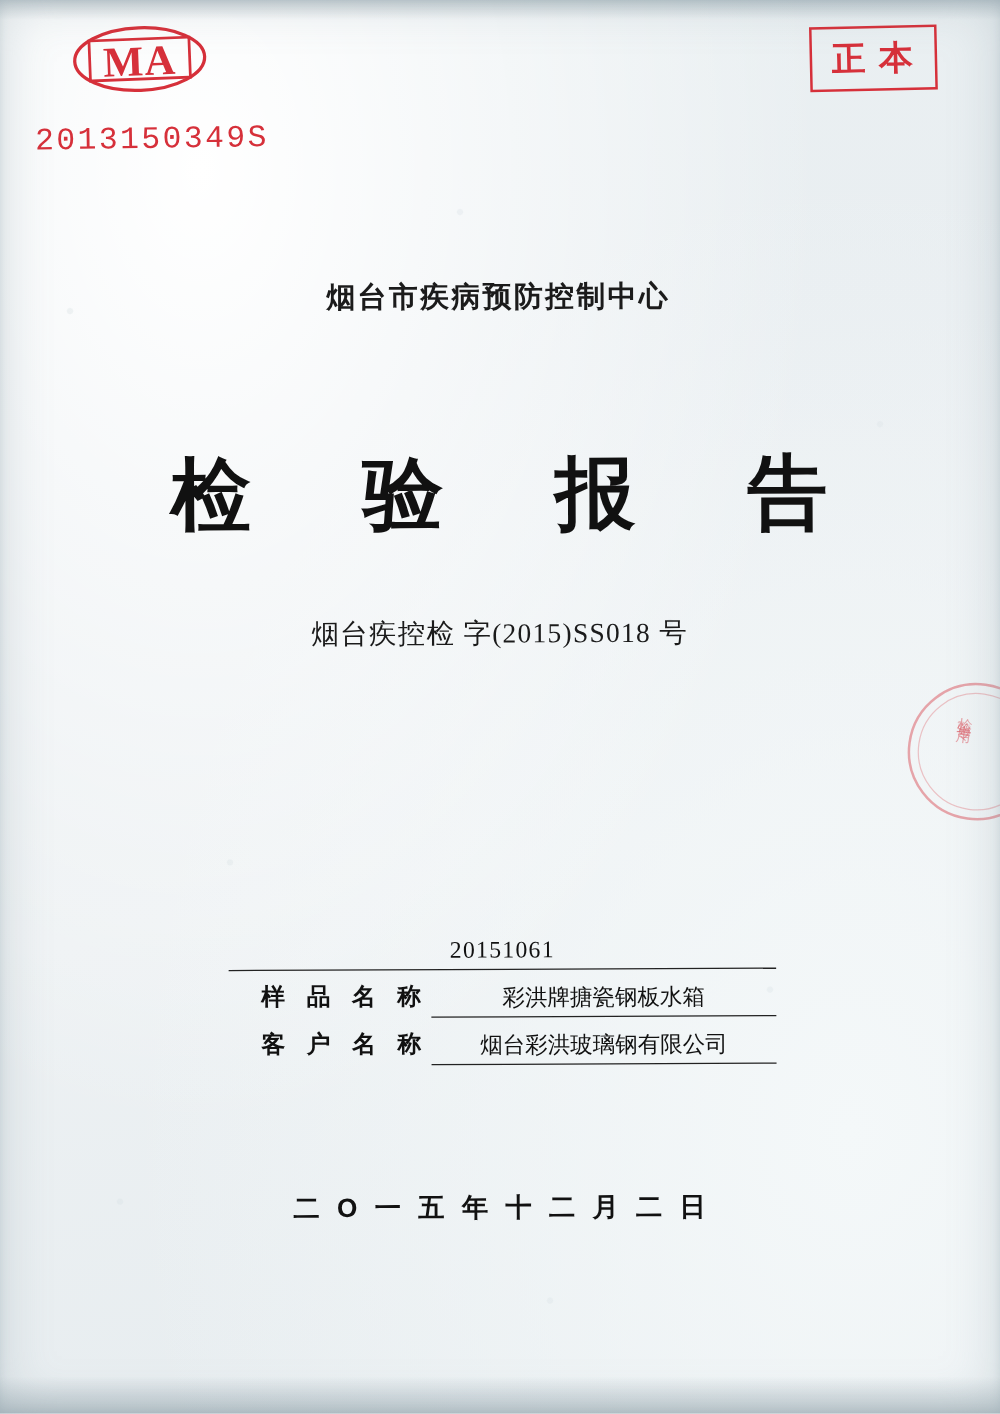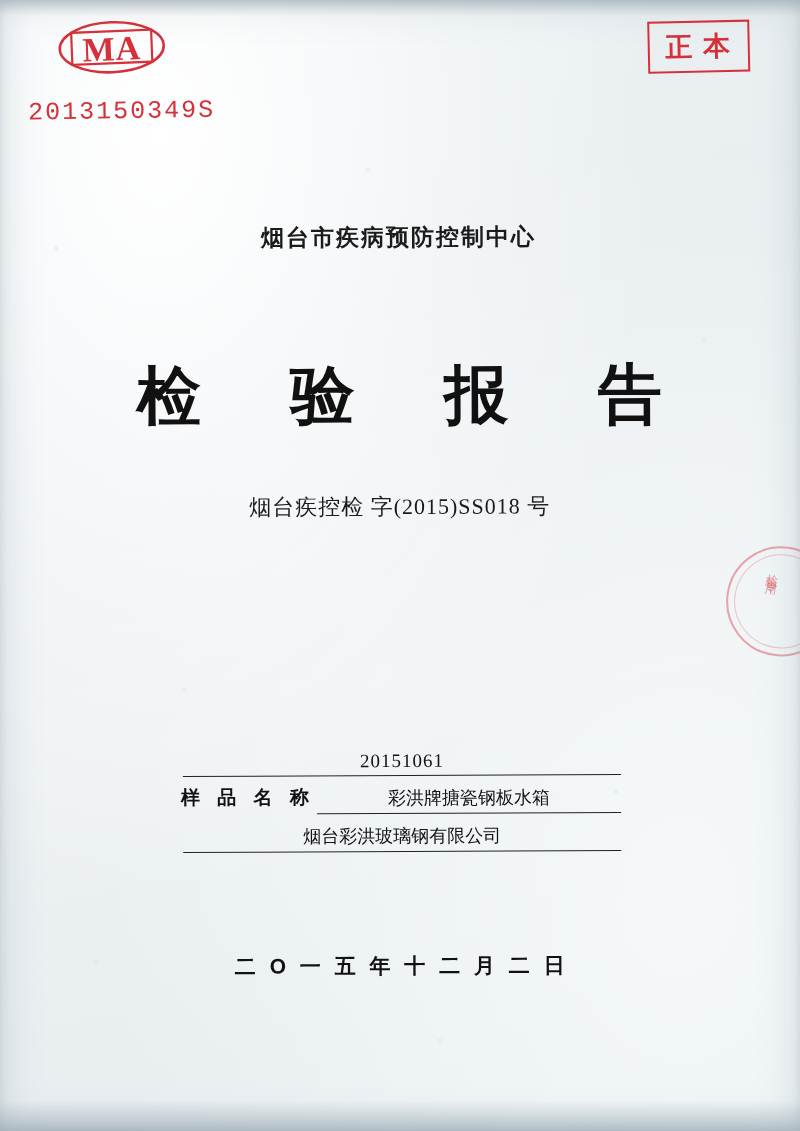--- a/index.html
+++ b/index.html
@@ -187,20 +187,21 @@
   .field-label {
     font-family: "Liberation Sans", sans-serif;
     font-weight: bold;
     font-size: 19px;
     letter-spacing: 1px;
     white-space: nowrap;
     padding-bottom: 4px;
   }
   .field-label.spread {
     letter-spacing: 6px;
+    margin-left: 28px;
   }
   .field-value {
     flex: 1;
     border-bottom: 1.4px solid #222;
     text-align: center;
     font-family: "Liberation Sans", sans-serif;
     font-size: 18px;
     padding-bottom: 3px;
     margin-left: 2px;
     white-space: nowrap;
@@ -270,20 +271,21 @@
       <div class="field-row">
         <div class="field-value mono">20151061</div>
       </div>
 
       <div class="field-row">
         <div class="field-label spread">样 品 名 称</div>
         <div class="field-value">彩洪牌搪瓷钢板水箱</div>
       </div>
 
       <div class="field-row">
+        <div class="field-label spread">客 户 名 称</div>
         <div class="field-value">烟台彩洪玻璃钢有限公司</div>
       </div>
 
     </div>
 
     <div class="doc-date">二 O 一 五 年 十 二 月 二 日</div>
 
   </div>
 
   <div class="edge-shadow"></div>

